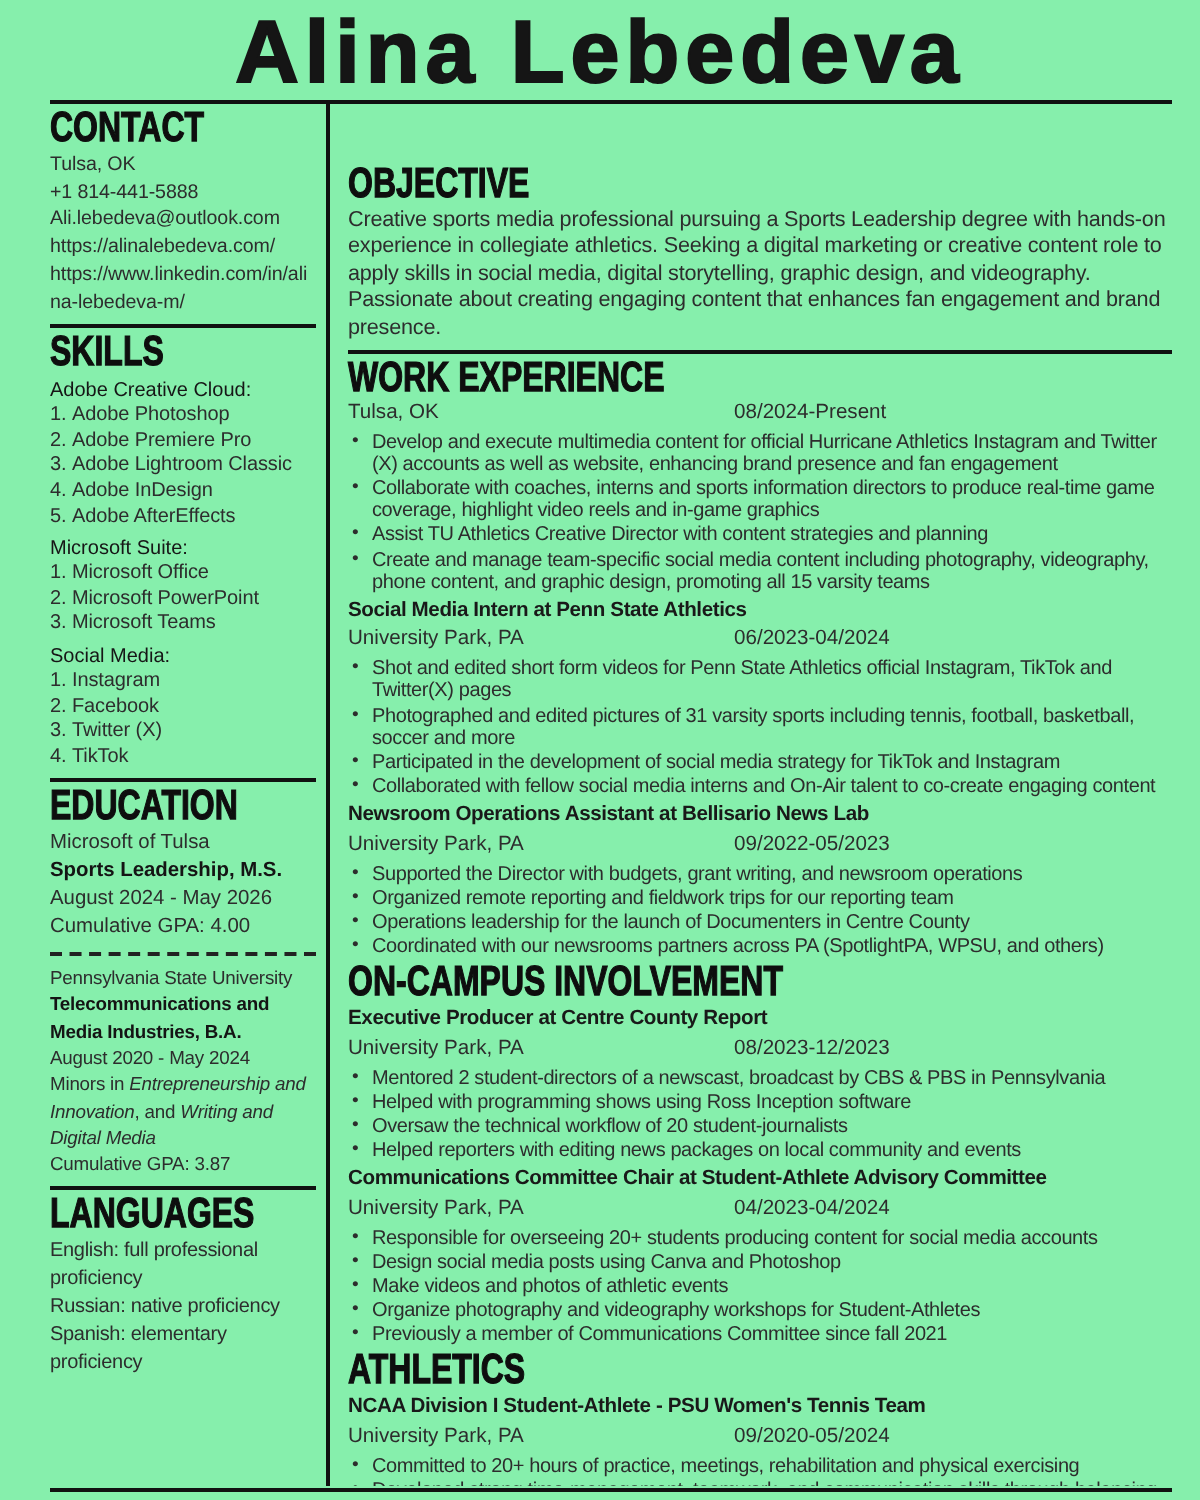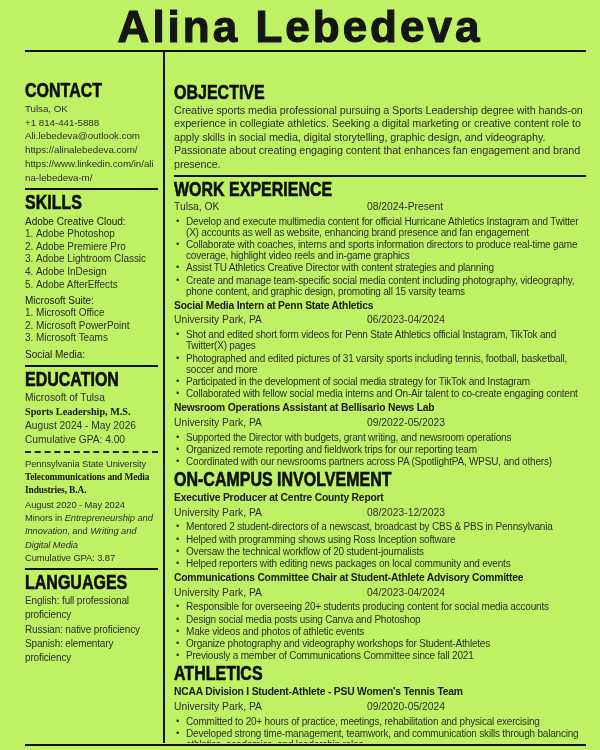--- a/index.html
+++ b/index.html
@@ -2,36 +2,36 @@
 <html><head>
 <meta charset="utf-8">
 <style>
   * { margin:0; padding:0; box-sizing:border-box; }
   html,body { background:#fff; }
   body {
     width:600px; height:750px;
     font-family:"Liberation Sans", sans-serif;
     color:#2d2d2d;
   }
-  .page { position:relative; width:600px; height:750px; background:#bef264; overflow:hidden; }
+  .page { position:relative; width:600px; height:750px; background:#86efac; overflow:hidden; }
 
   
   .name {
     text-align:center;
     font-size:44px; font-weight:bold; color:#151515;
     letter-spacing:3px; line-height:1.0;
     padding-top:5px;
     -webkit-text-stroke:1.1px #151515;
   }
   .rule-top   { position:absolute; left:25px; right:14px; top:50px;  height:2px; background:#111; }
   .rule-bottom{ position:absolute; left:25px; right:14px; bottom:4px; height:2px; background:#111; }
 
   
   .columns { position:absolute; left:25px; right:14px; top:52px; bottom:7px; display:flex; overflow:hidden; }
-  .col-left  { width:138px; flex:none; padding-right:5px;margin-top:26px; }
+  .col-left  { width:138px; flex:none; padding-right:5px; }
   .vdiv      { width:2px; flex:none; background:#111; }
   .col-right { flex:1; min-width:0; padding-left:9px;margin-top:28px; }
 
   
   .sec-h {
     font-size:20px; font-weight:bold; color:#0e0e0e;
     line-height:0.95; white-space:nowrap;
     transform:scale(0.80,1.05); transform-origin:left center;
     -webkit-text-stroke:0.6px #0e0e0e;
     margin:3px 0 2px;
@@ -39,21 +39,21 @@
   .hr  { height:2px; background:#111; margin:4px 0 1px; }
   .dashed { border-top:2px dashed #222; margin:5px 0 4px; }
 
   
   .contact-lines { font-size:9.8px; line-height:1.4; letter-spacing:-0.05px; }
   .brk { overflow-wrap:anywhere; }
   .skill-label { font-size:10px; font-weight:normal; color:#161616; line-height:1.3; margin-top:3px; }
   .skill-list { list-style:decimal inside; font-size:10px; line-height:1.26; letter-spacing:-0.05px; }
   .edu1 { font-size:10.2px; line-height:1.36; }
   .edu2 { font-size:9.4px;  line-height:1.42; letter-spacing:-0.1px; }
-  .edu-degree { font-weight:bold; color:#141414;font-family:Liberation Serif, serif; }
+  .edu-degree { font-weight:bold; color:#141414; }
   .edu-minors i { font-style:italic; }
   .lang-lines { font-size:10px; line-height:1.42; letter-spacing:-0.15px; }
 
   
   .objective-text { font-size:10.8px; line-height:1.24; letter-spacing:-0.1px; margin:1px 0 3px; }
   .job { margin-top:2px; }
   .job-role { font-size:10.3px; font-weight:bold; color:#191919; letter-spacing:-0.2px; line-height:1.25; margin-top:3px; }
   .locdate { display:flex; font-size:10.3px; line-height:1.25; margin:1.5px 0 2px; }
   .loc { width:193px; flex:none; }
   .bullets { list-style:none; font-size:10px; letter-spacing:-0.2px; line-height:1.12; margin:1px 0 3px; }
@@ -97,20 +97,26 @@
         </ol>
 
         <div class="skill-label">Microsoft Suite:</div>
         <ol class="skill-list">
           <li>Microsoft Office</li>
           <li>Microsoft PowerPoint</li>
           <li>Microsoft Teams</li>
         </ol>
 
         <div class="skill-label">Social Media:</div>
+        <ol class="skill-list">
+          <li>Instagram</li>
+          <li>Facebook</li>
+          <li>Twitter (X)</li>
+          <li>TikTok</li>
+        </ol>
       </section>
 
       <div class="hr"></div>
 
       <section>
         <h2 class="sec-h">EDUCATION</h2>
 
         <div class="edu1">
           <div>Microsoft of Tulsa</div>
           <div class="edu-degree">Sports Leadership, M.S.</div>
@@ -184,20 +190,21 @@
 
         <div class="job">
           <h3 class="job-role">Newsroom Operations Assistant at Bellisario News Lab</h3>
           <div class="locdate">
             <span class="loc">University Park, PA</span>
             <span class="date">09/2022-05/2023</span>
           </div>
           <ul class="bullets">
             <li>Supported the Director with budgets, grant writing, and newsroom operations</li>
             <li>Organized remote reporting and fieldwork trips for our reporting team</li>
+            <li>Operations leadership for the launch of Documenters in Centre County</li>
             <li>Coordinated with our newsrooms partners across PA (SpotlightPA, WPSU, and others)</li>
           </ul>
         </div>
       </section>
 
       <section>
         <h2 class="sec-h">ON-CAMPUS INVOLVEMENT</h2>
 
         <div class="job">
           <h3 class="job-role">Executive Producer at Centre County Report</h3>

